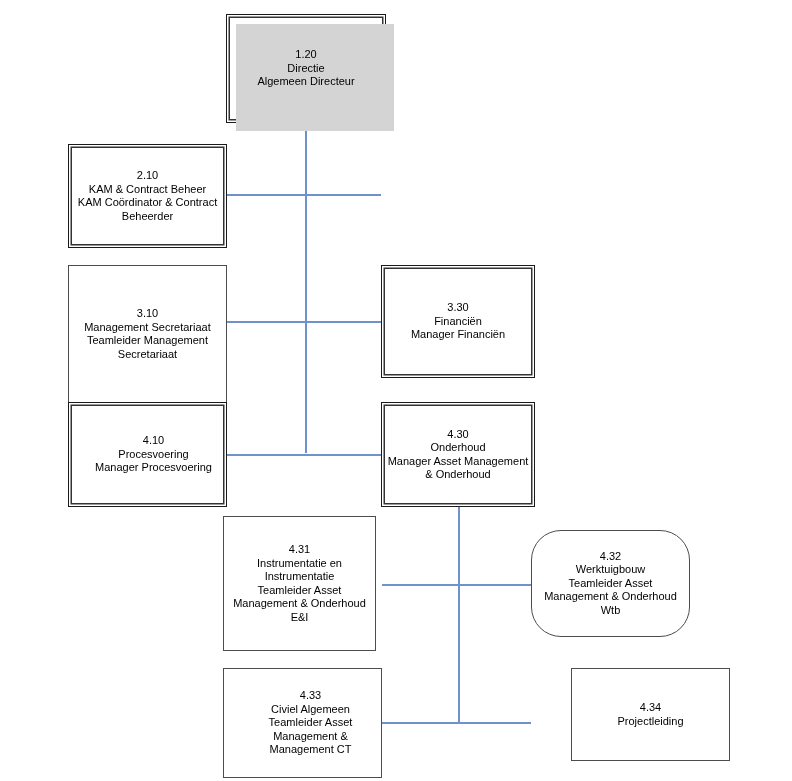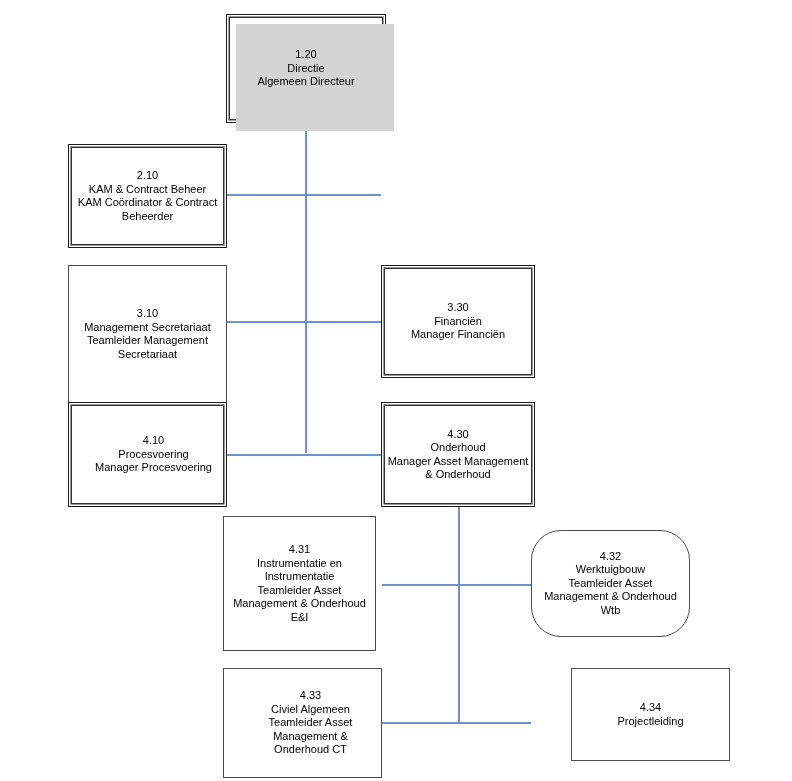--- a/index.html
+++ b/index.html
@@ -143,21 +143,21 @@
         <span class="line">Management &amp; Onderhoud</span>
         <span class="line">Wtb</span>
       </div>
     </div>
     <div class="node single" style="left: 223px; top: 668px; width: 159px; height: 110px; padding-left: 16px;">
       <div class="inner">
         <span class="line">4.33</span>
         <span class="line">Civiel Algemeen</span>
         <span class="line">Teamleider Asset</span>
         <span class="line">Management &amp;</span>
-        <span class="line">Onderhoud CT</span>
+        <span class="line">Management CT</span>
       </div>
     </div>
     <div class="node single" style="left: 531px; top: 668px; width: 159px; height: 93px; margin-left: 40px;">
       <div class="inner">
         <span class="line">4.34</span>
         <span class="line">Projectleiding</span>
       </div>
     </div>
   </div>
 

